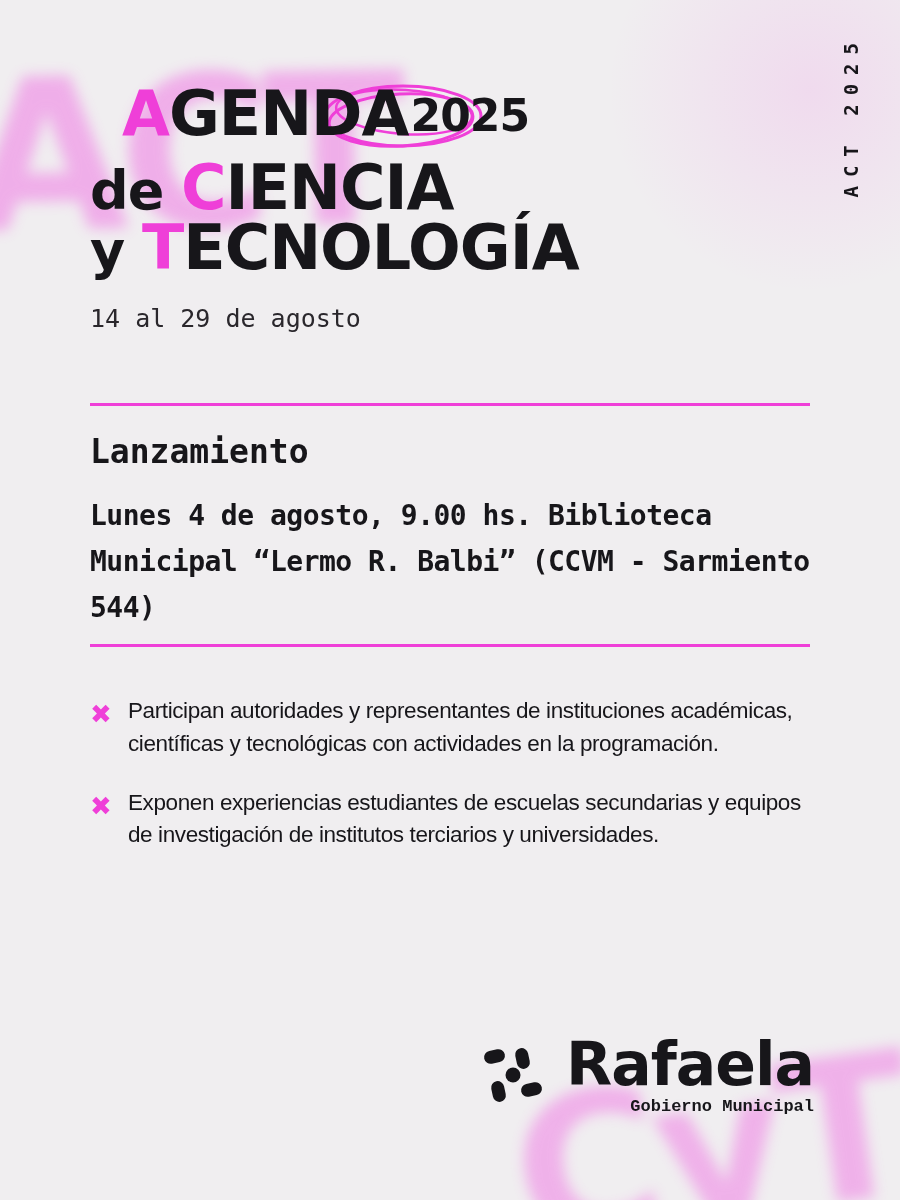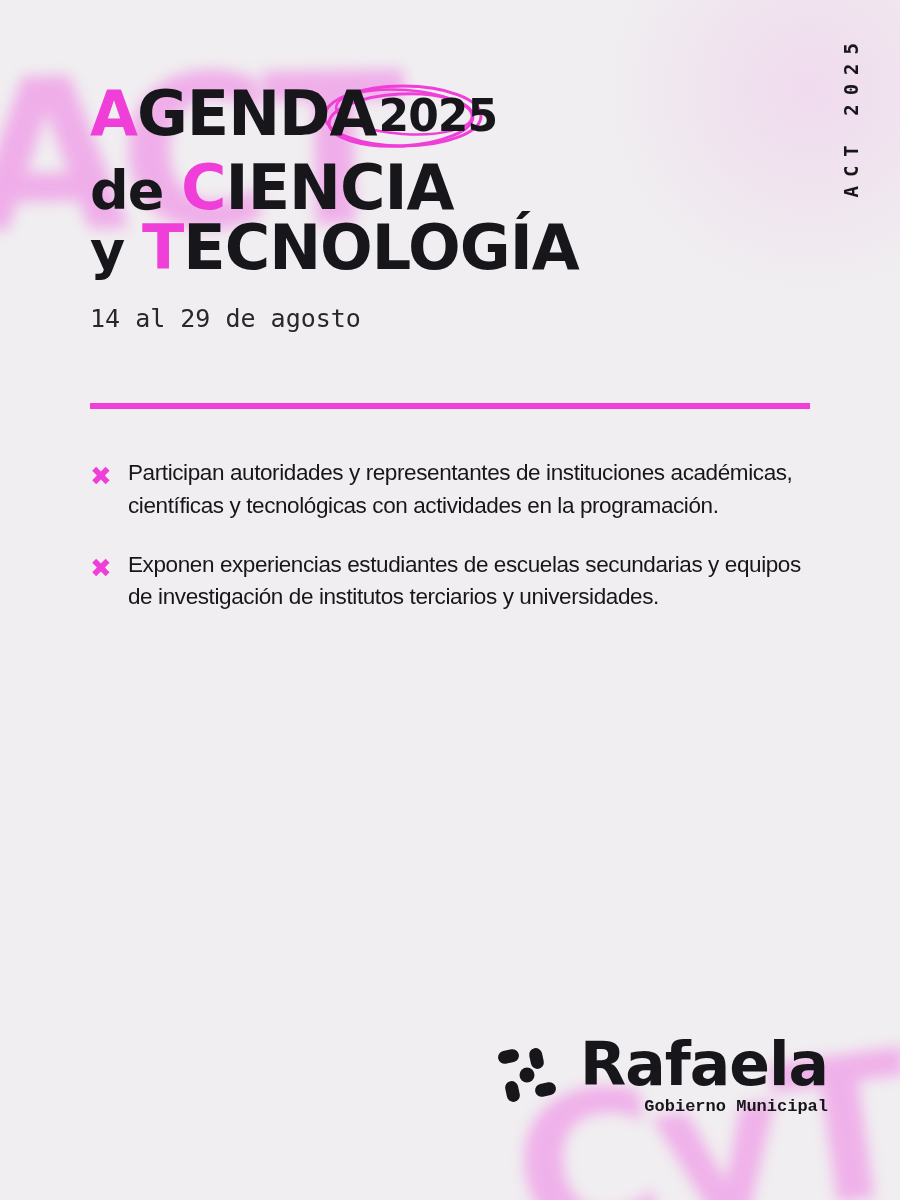--- a/index.html
+++ b/index.html
@@ -80,21 +80,21 @@
     padding-top: 84px;
   }
   .title-line {
     font-family: "DejaVu Sans", sans-serif;
     font-weight: 700;
     color: #17161a;
     letter-spacing: -1px;
     line-height: .97;
     position: relative;
   }
-  .l1 { font-size: 62px; }
+  .l1 { font-size: 62px; margin-left: 32px; }
   .l2 { font-size: 62px; margin-top: 14px; }
   .l3 { font-size: 62px; margin-top: 0; }
   .pink-letter { color: #ef3fd8; }
   .small-lower {
     font-family: "DejaVu Sans", sans-serif;
     font-weight: 700;
     font-size: 54px;
   }
   .year {
     font-family: "DejaVu Sans", sans-serif;
@@ -172,21 +172,21 @@
     font-family: Liberation Sans, sans-serif;
     font-size: 22.5px;
     line-height: 1.45;
     color: #17161a;
     letter-spacing: -0.4px;
   }
 
   
   .logo-area {
     position: absolute;
-    right: 72px;
+    right: 86px;
     bottom: 84px;
     display: flex;
     align-items: center;
     z-index: 6;
   }
   .logo-mark { margin-right: 16px; }
   .logo-text-wrap { text-align: right; }
   .logo-word {
     font-family: "DejaVu Sans", sans-serif;
     font-weight: 700;
@@ -233,20 +233,24 @@
 
     <div class="title-line l3">
       <span class="small-lower">y </span><span class="pink-letter">T</span><span>ECNOLOGÍA</span>
     </div>
 
     <div class="dates">14 al 29 de agosto</div>
   </div>
 
   <div class="rule rule-top"></div>
 
+  <div class="event">
+    <div class="event-kicker">Lanzamiento</div>
+    <div class="event-detail">Lunes 4 de agosto, 9.00 hs. Biblioteca Municipal “Lermo R. Balbi” (CCVM - Sarmiento 544)</div>
+  </div>
 
   <div class="rule rule-bottom"></div>
 
   <div class="bullets">
     <div class="bullet">
       <div class="bullet-mark">✖</div>
       <div class="bullet-text">Participan autoridades y representantes de instituciones académicas, científicas y tecnológicas con actividades en la programación.</div>
     </div>
     <div class="bullet">
       <div class="bullet-mark">✖</div>

